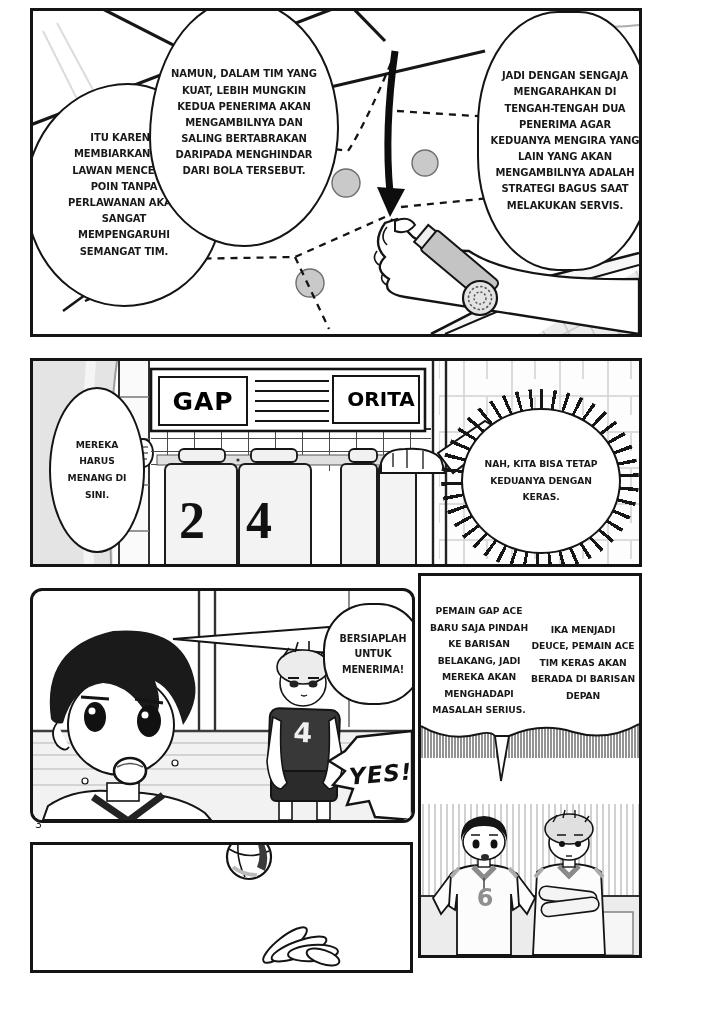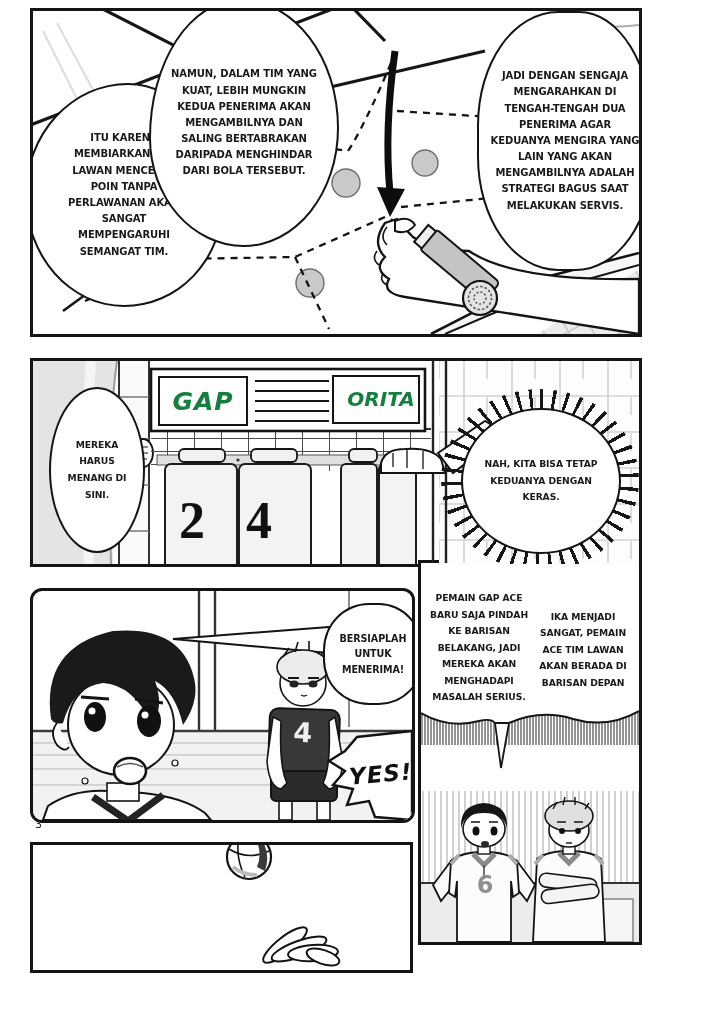--- a/index.html
+++ b/index.html
@@ -7,21 +7,21 @@
         font-family:"DejaVu Sans",sans-serif;overflow:hidden;}
   .panel{position:absolute;background:#fff;border:3px solid #141414;
          box-sizing:border-box;overflow:hidden;}
   .art{position:absolute;left:0;top:0;z-index:1;}
   .b{position:absolute;background:#fff;border:2.5px solid #141414;display:flex;
      align-items:center;justify-content:center;text-align:center;z-index:3;box-sizing:border-box;}
   .t{font-weight:bold;color:#191919;font-size:10px;line-height:1.62;letter-spacing:-0.1px;}
   .t.small{font-size:9.2px;line-height:1.8;}
   .ovl{position:absolute;z-index:3;display:flex;align-items:center;justify-content:center;
        text-align:center;box-sizing:border-box;}
-  .plate{font-weight:bold;color:#15803d;font-style:italic;}
+  .plate{font-weight:bold;color:#000000;}
   .score{position:absolute;z-index:3;font-weight:bold;color:#111;white-space:nowrap;}
   .spikes{position:absolute;z-index:2;border-radius:50%;
           background:repeating-conic-gradient(#161616 0deg 2.2deg,rgba(0,0,0,0) 2.2deg 8.6deg);}
   .burstbody{border-radius:50%;}
   .sfx{position:absolute;z-index:4;font-weight:bold;font-style:italic;color:#101010;
        transform:rotate(-5deg);font-size:23px;letter-spacing:1px;}
   .jersey{position:absolute;z-index:3;font-weight:bold;text-align:center;}
   .pageno{position:absolute;z-index:2;font-size:11px;color:#222;font-weight:normal;}
 </style>
 </head>
@@ -235,21 +235,21 @@
     </svg>
     <div class="b" style="left:290px;top:12px;width:100px;height:102px;border-radius:46% 44% 44% 46%/46% 46% 44% 44%;">
       <div class="t" style="width:80px;font-size:9.6px;">BERSIAPLAH UNTUK MENERIMA!</div>
     </div>
     <div class="sfx" style="left:316px;top:170px;">YES!</div>
     <div class="jersey" style="left:252px;top:126px;width:36px;font-size:27px;color:#f0f0f0;transform:rotate(3deg);">4</div>
   </div>
 
   <div class="pageno" style="left:35px;top:818px;">3</div>
 
-  <div class="panel" style="left:418px;top:560px;width:224px;height:385px;">
+  <div class="panel" style="left:418px;top:573px;width:224px;height:385px;">
     <svg class="art" width="218" height="379" viewBox="0 0 218 379">
       <defs>
         <pattern id="hatchDark" width="3" height="8" patternUnits="userSpaceOnUse">
           <path d="M1,0 V8" stroke="#4a4a4a" stroke-width="1.2"></path>
         </pattern>
         <pattern id="hatchB" width="6" height="9" patternUnits="userSpaceOnUse">
           <path d="M2,0 V9" stroke="#a3a3a3" stroke-width="1"></path>
         </pattern>
       </defs>
 
@@ -296,21 +296,21 @@
         <circle cx="141" cy="268" r="3" fill="#111"></circle>
         <circle cx="157" cy="268" r="3" fill="#111"></circle>
         <path d="M136,259 h9 M153,259 h9" stroke="#141414" stroke-width="1.6"></path>
         <path d="M145,280 h6" stroke="#141414" stroke-width="1.4"></path>
       </g>
     </svg>
     <div class="ovl" style="left:6px;top:10px;width:104px;height:150px;">
       <div class="t small">PEMAIN GAP ACE BARU SAJA PINDAH KE BARISAN BELAKANG, JADI MEREKA AKAN MENGHADAPI MASALAH SERIUS.</div>
     </div>
     <div class="ovl" style="left:110px;top:24px;width:104px;height:126px;">
-      <div class="t small">IKA MENJADI SANGAT, PEMAIN ACE TIM LAWAN AKAN BERADA DI BARISAN DEPAN</div>
+      <div class="t small">IKA MENJADI DEUCE, PEMAIN ACE TIM KERAS AKAN BERADA DI BARISAN DEPAN</div>
     </div>
     <div class="jersey" style="left:46px;top:308px;width:36px;font-size:24px;color:#8f8f8f;">6</div>
   </div>
 
   <div class="panel" style="left:30px;top:842px;width:383px;height:131px;">
     <svg class="art" width="377" height="125" viewBox="0 0 377 125">
       <g>
         <circle cx="216" cy="12" r="22" fill="#fff" stroke="#141414" stroke-width="2.2"></circle>
         <path d="M196,4 Q216,16 236,6" stroke="#141414" stroke-width="1.6" fill="none"></path>
         <path d="M206,-8 Q202,12 212,32" stroke="#141414" stroke-width="1.6" fill="none"></path>

